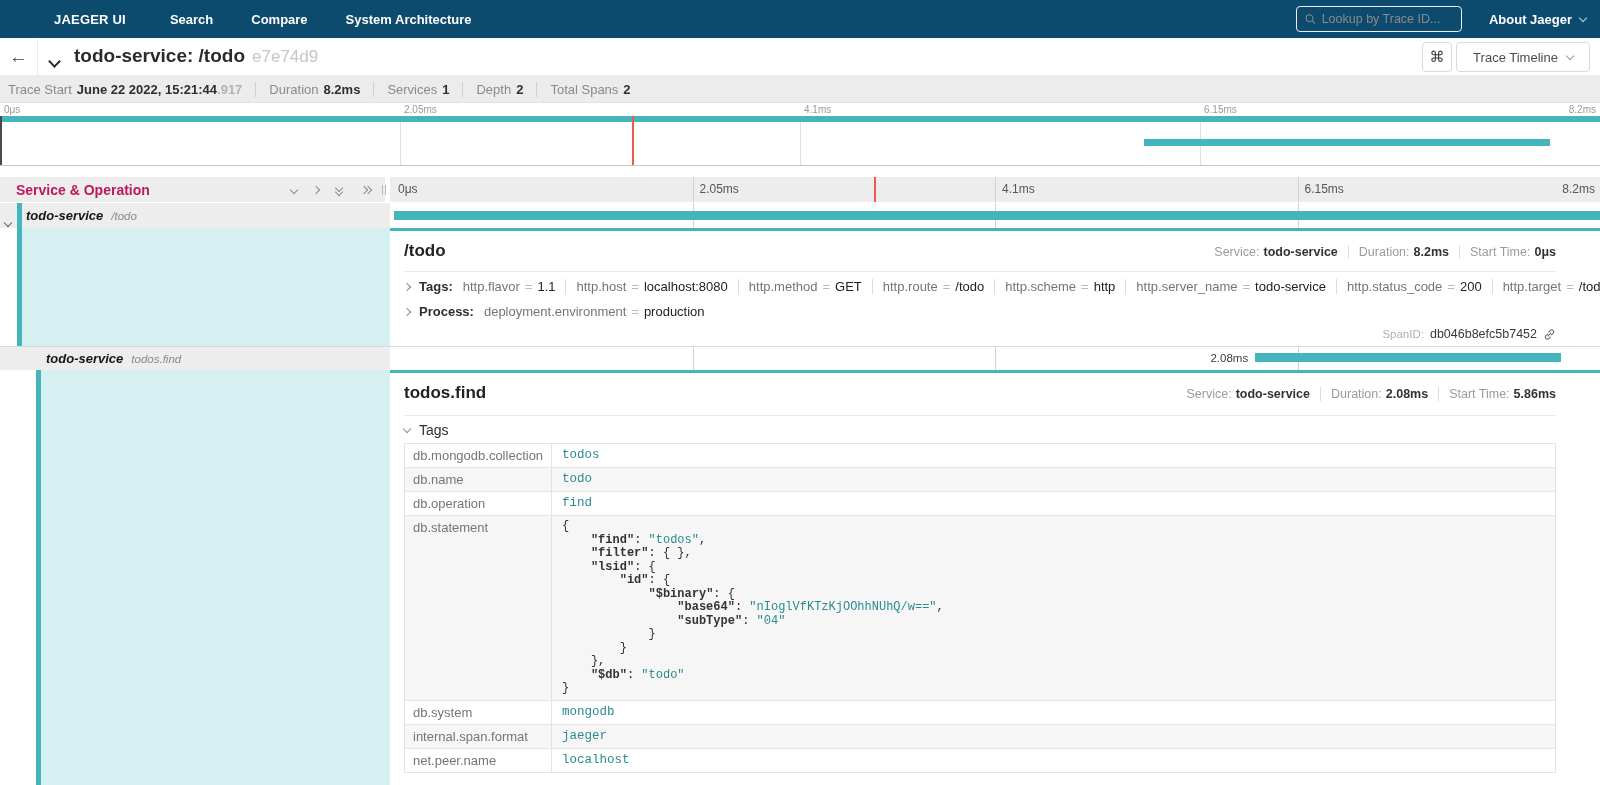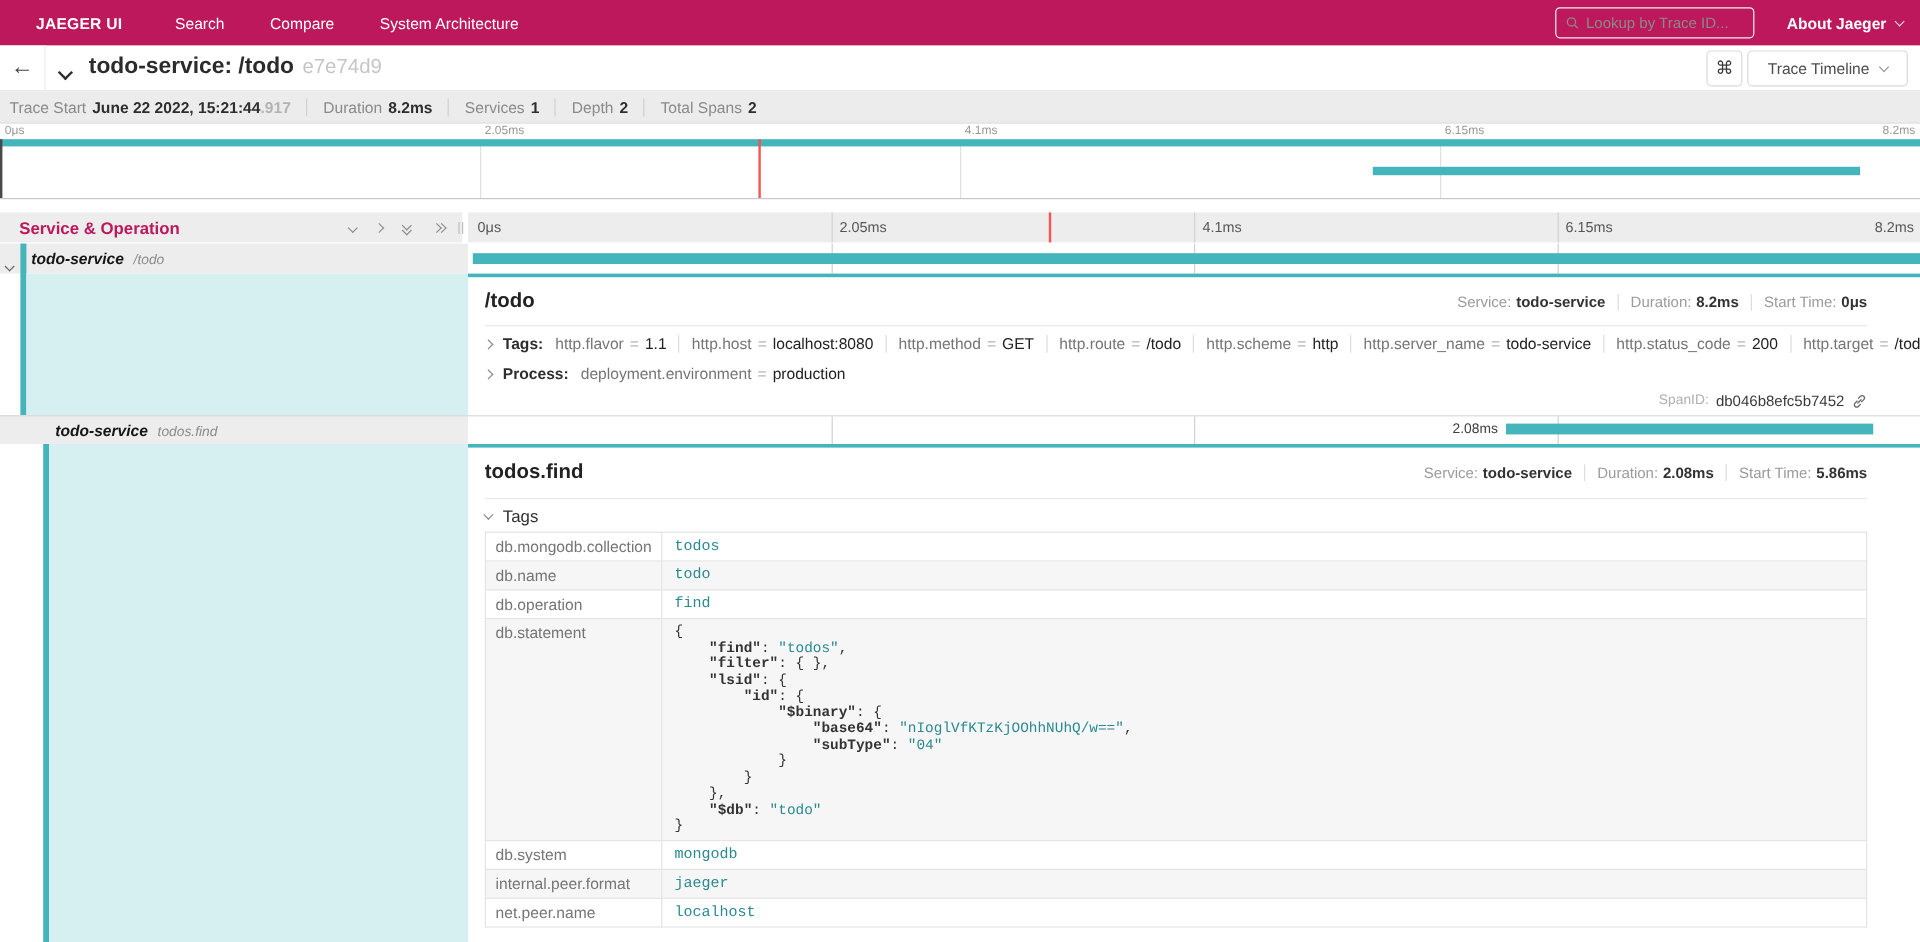--- a/index.html
+++ b/index.html
@@ -6,24 +6,24 @@
 html,body{width:1600px;height:785px;overflow:hidden;background:#fff;}
 body{font-family:"Liberation Sans",sans-serif;}
 #app{position:relative;width:1600px;height:785px;background:#fff;overflow:hidden;}
 
 
 .chev{display:inline-block;width:6px;height:6px;border-right:1.5px solid currentColor;border-bottom:1.5px solid currentColor;transform:rotate(45deg);}
 .chev.r{transform:rotate(-45deg);}
 .chev.u{transform:rotate(225deg);}
 
 
-.topnav{position:absolute;left:0;top:0;width:100%;height:38px;background:#be185d;color:#fff;display:flex;align-items:center;}
+.topnav{position:absolute;left:0;top:0;width:100%;height:38px;background:#0c4a6e;color:#fff;display:flex;align-items:center;padding-left:24px;}
 .brand{font-weight:700;font-size:13px;margin-left:30px;letter-spacing:.2px;}
 .main-nav{display:flex;margin-left:44px;gap:38px;}
-.nav-item{font-size:13px;font-weight:400;color:#fff;cursor:pointer;}
+.nav-item{font-size:13px;font-weight:700;color:#fff;cursor:pointer;}
 .lookup{position:absolute;right:138px;top:6px;width:166px;height:26px;border:1px solid #efefef;border-radius:4px;display:flex;align-items:center;padding:0 8px;gap:6px;}
 .lookup input{background:transparent;border:none;outline:none;color:#ddd;font-size:12.5px;width:100%;font-family:"Liberation Sans",sans-serif;}
 .lookup input::placeholder{color:#8a8a8a;}
 .about{position:absolute;right:14px;top:0;height:38px;display:flex;align-items:center;gap:8px;font-size:13px;font-weight:600;cursor:pointer;}
 .about .chev{color:#cfcfcf;margin-top:-3px;}
 
 
 .trace-bar{position:absolute;top:38px;left:0;width:100%;height:38px;background:#fff;border-bottom:1px solid #ececec;}
 .back-btn{position:absolute;left:0;top:0;width:38px;height:37px;border-right:1px solid #ececec;display:flex;align-items:center;justify-content:center;font-size:19px;color:#444;cursor:pointer;background:#fff;}
 .title-chev{position:absolute;left:50px;top:14px;color:#2d2d2d;cursor:pointer;}
@@ -423,21 +423,21 @@
               <div class="jline"><span class="j-p">    },</span></div>
               <div class="jline"><span class="j-p">    </span><span class="j-k">"$db"</span><span class="j-p">: </span><span class="j-s">"todo"</span></div>
               <div class="jline"><span class="j-p">}</span></div>
             </td>
           </tr>
           <tr>
             <td class="k">db.system</td>
             <td class="v">mongodb</td>
           </tr>
           <tr class="alt">
-            <td class="k">internal.peer.format</td>
+            <td class="k">internal.span.format</td>
             <td class="v">jaeger</td>
           </tr>
           <tr>
             <td class="k">net.peer.name</td>
             <td class="v">localhost</td>
           </tr>
         </tbody>
     </table>
   </div>
 

